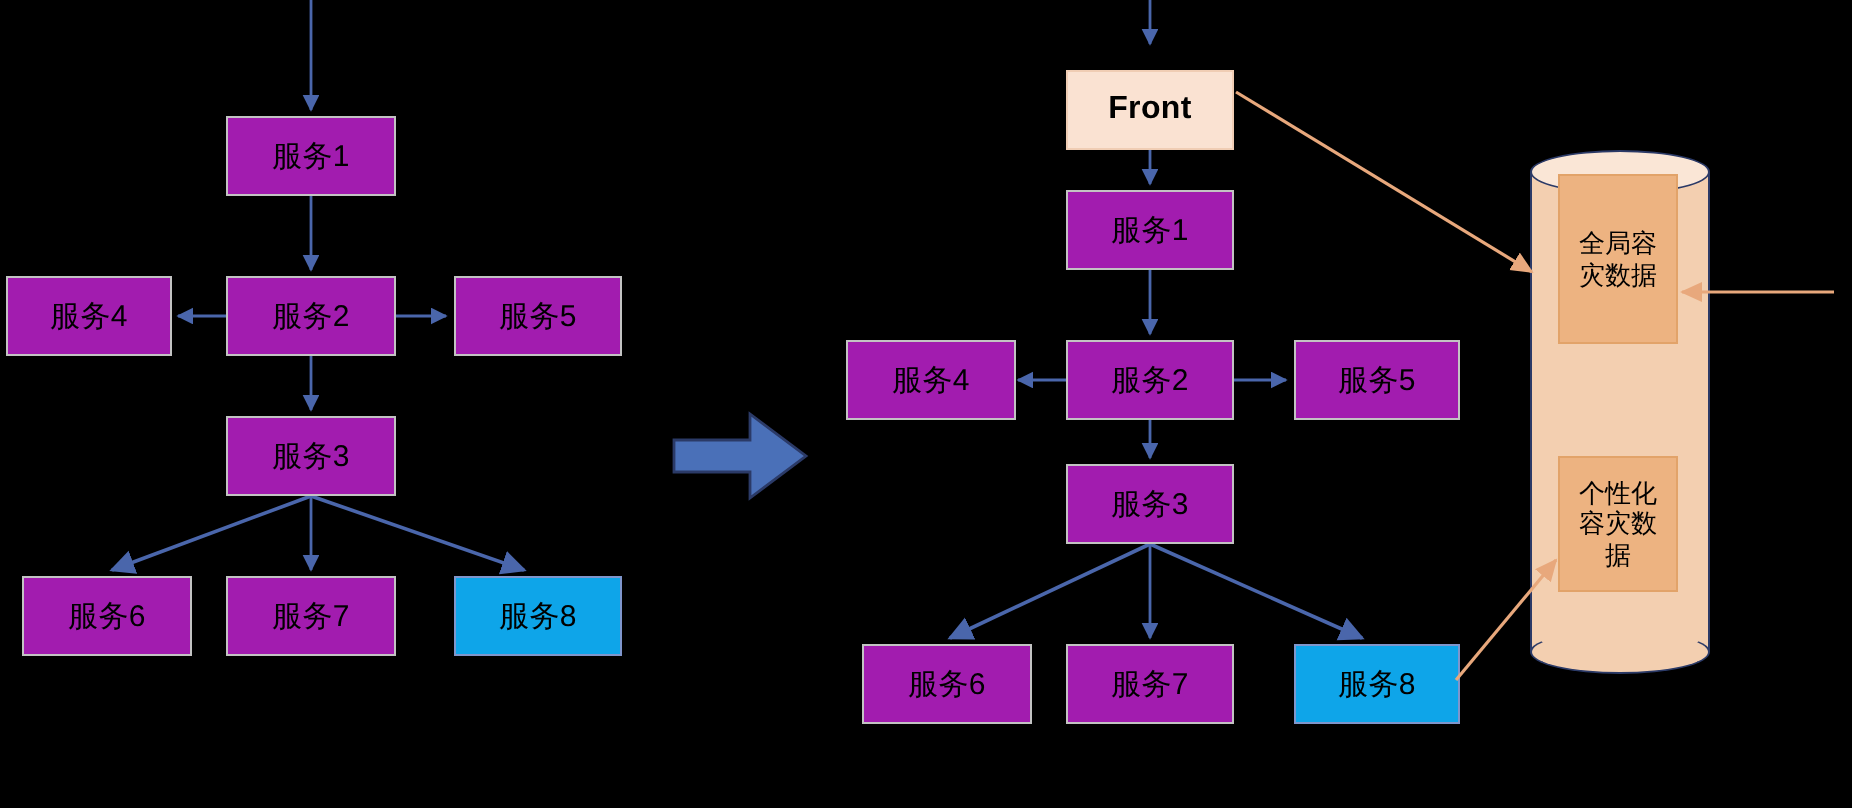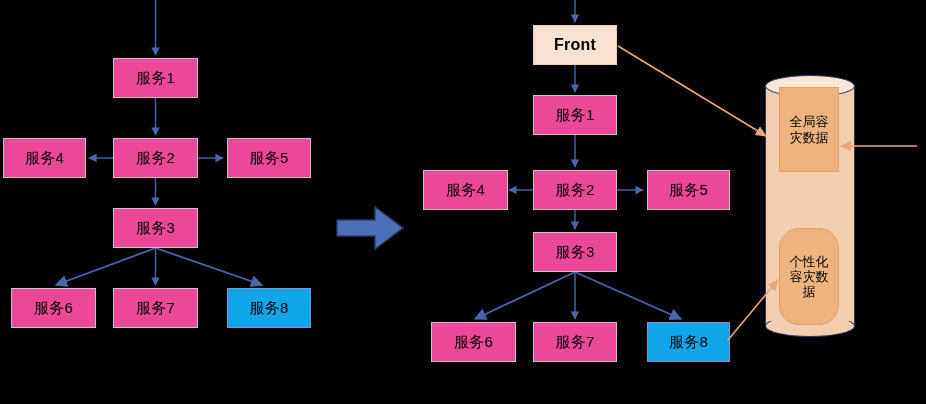--- a/index.html
+++ b/index.html
@@ -23,32 +23,33 @@
     display: flex;
     align-items: center;
     justify-content: center;
     font-size: 15px;
     color: #000000;
     letter-spacing: 0.2px;
     white-space: nowrap;
     z-index: 5;
   }
   .node.grey {
-    background: #ec4899;
+    background: #a21caf;
     border: 1px solid #c3c3c3;
   }
   .node.blue {
     background: #0ea5e9;
     border: 1px solid #7f96cc;
   }
   .node.peach {
     background: #fae2d2;
     border: 1px solid #f0cdb4;
     font-weight: bold;
     font-size: 16px;
+    margin-top: 10px;
   }
   
   .svg-layer {
     position: absolute;
     left: 0;
     top: 0;
     width: 926px;
     height: 404px;
     z-index: 2;
     overflow: visible;
@@ -212,21 +213,21 @@
   <div class="node blue" style="left:647px; top:322px; width:83px; height:40px;">服务8</div>
 
   <div class="cylinder-wrap" style="left:765px; top:75px; width:90px; height:262px;">
     <div class="cyl-body"></div>
     <div class="cyl-bottom"></div>
     <div class="cyl-top"></div>
   </div>
 
   <div class="cyl-inner" style="left:779px; top:87px; width:60px; height:85px;">全局容灾数据</div>
 
-  <div class="cyl-inner" style="left:779px; top:228px; width:60px; height:97px;border-radius:20px;">个性化容灾数据</div>
+  <div class="cyl-inner" style="left:779px; top:228px; width:60px; height:68px;">个性化容灾数据</div>
 
   <svg class="svg-layer over">
 
     <line x1="618" y1="46" x2="766" y2="136" stroke="#e8a87c" stroke-width="1.6" marker-end="url(#ah-orange)"></line>
 
     <line x1="917" y1="146" x2="841" y2="146" stroke="#e8a87c" stroke-width="1.6" marker-end="url(#ah-orange)"></line>
 
     <line x1="728" y1="340" x2="778" y2="280" stroke="#e8a87c" stroke-width="1.6" marker-end="url(#ah-orange)"></line>
   </svg>
 

